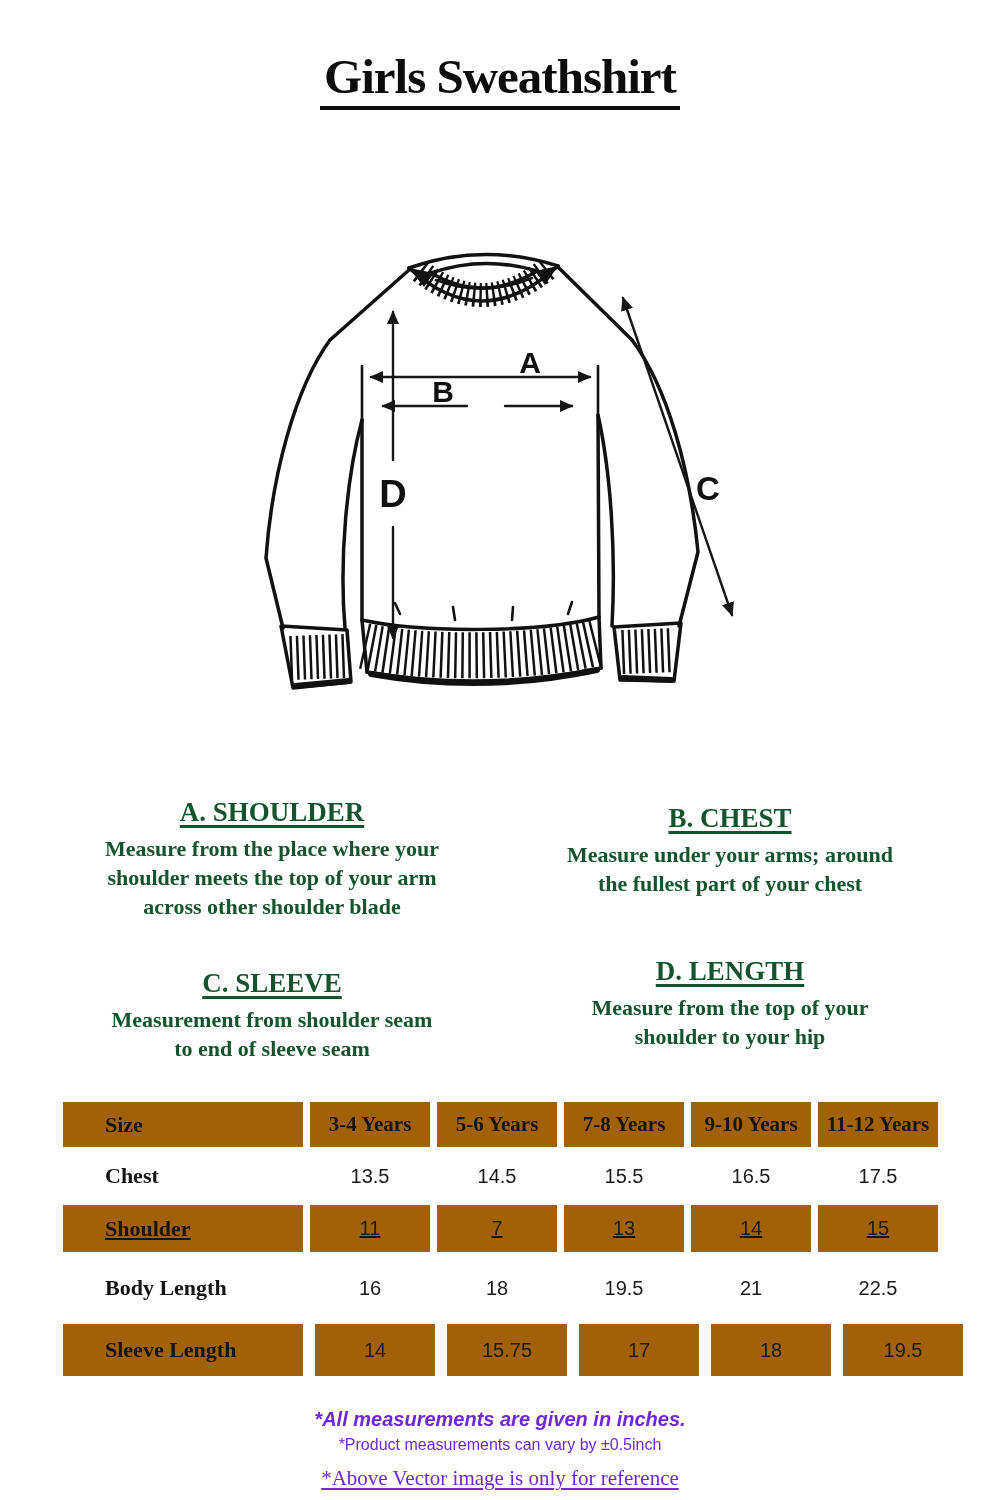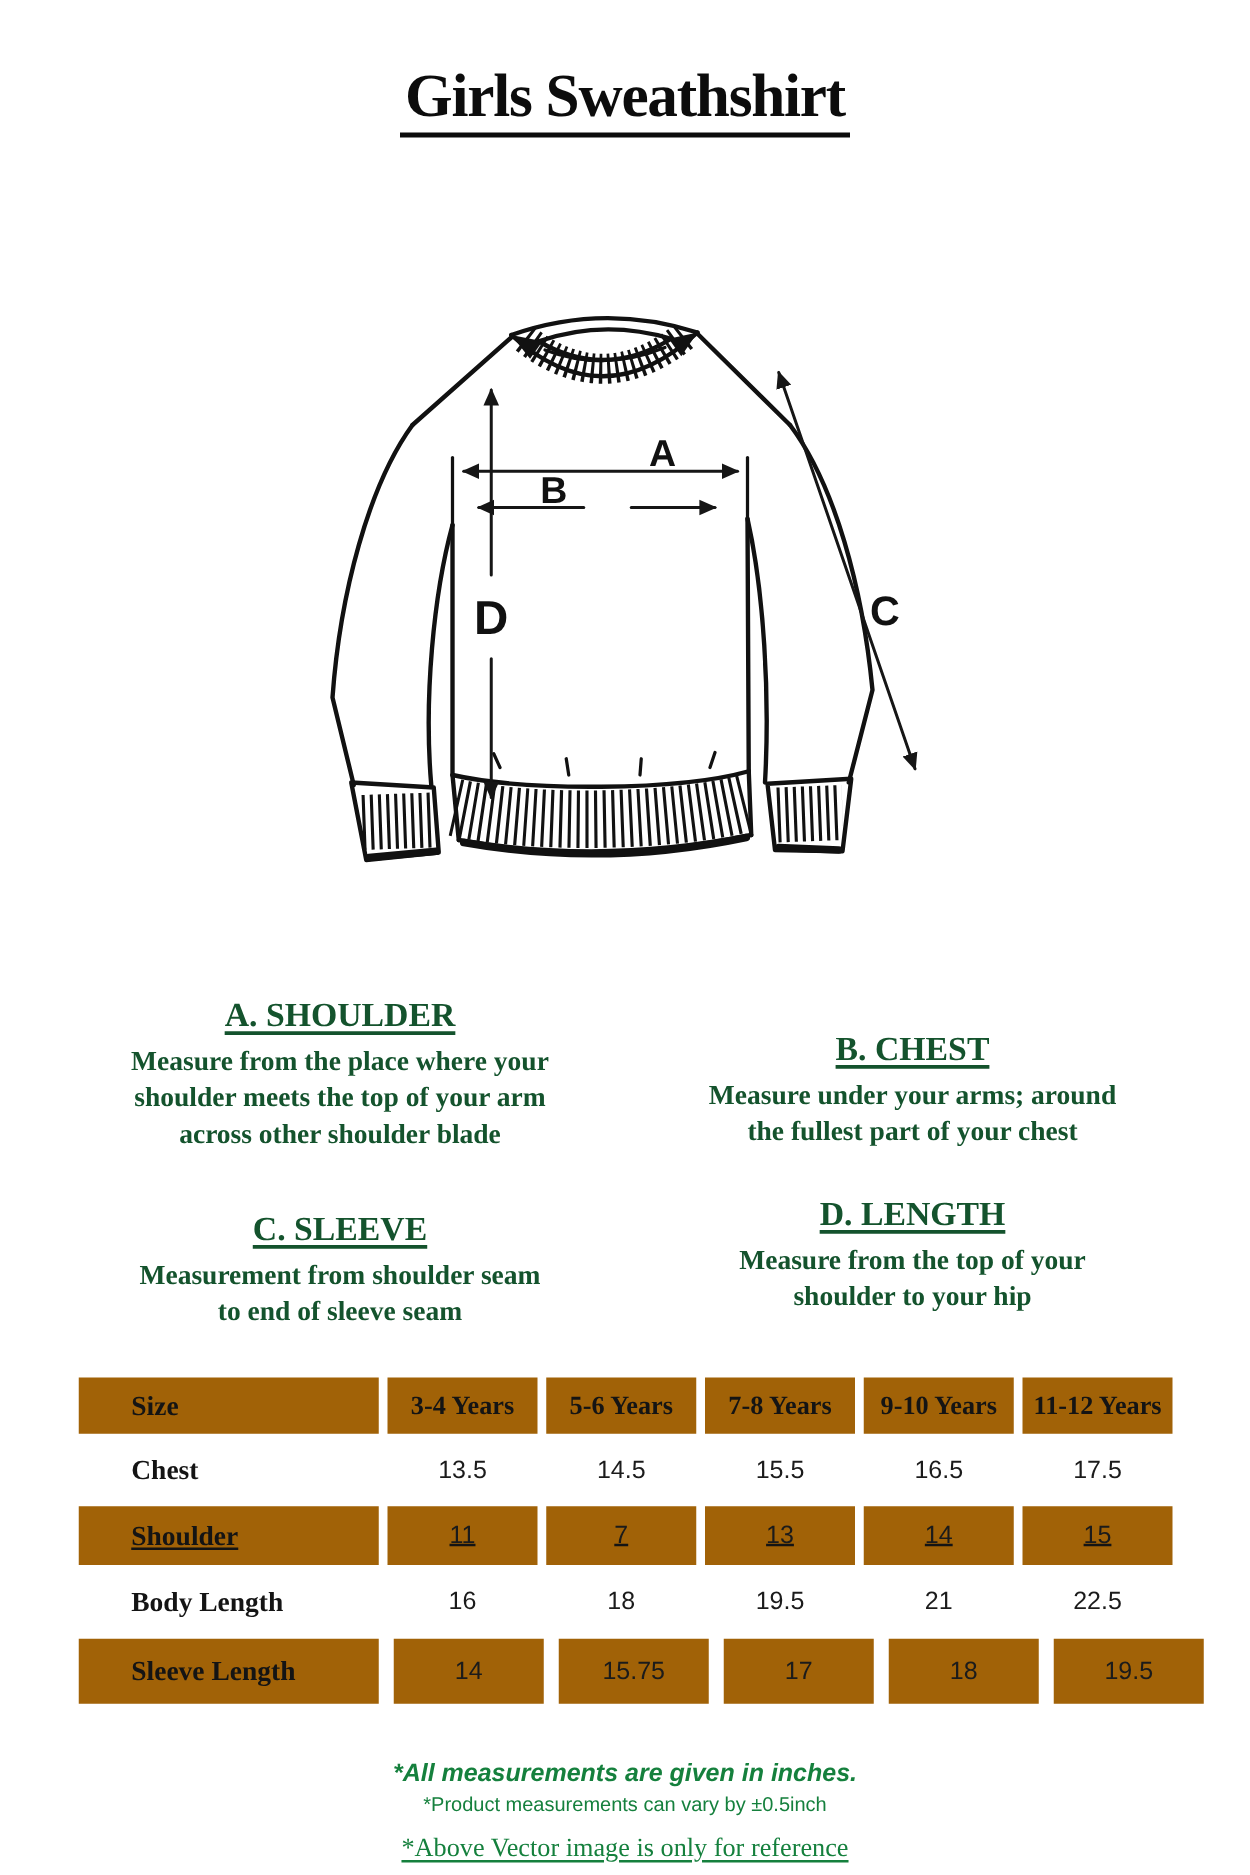--- a/index.html
+++ b/index.html
@@ -25,36 +25,36 @@
   .fig .arrow{stroke:#161616;stroke-width:2.4px;}
   .fig text{font-family:"Liberation Sans",sans-serif;font-weight:bold;fill:#111;}
 
   
   .sec{position:absolute;text-align:center;color:#14532d;}
   .sec .hd{display:inline-block;font:bold 27px "Liberation Serif",serif;
            text-decoration:underline;text-decoration-thickness:2.5px;text-underline-offset:4px;
            margin-bottom:6px;}
   .sec .ln{font:bold 22px/29px "Liberation Serif",serif;}
   .sec-a{left:42px;top:797px;width:460px;}
-  .sec-b{left:500px;top:824px;width:460px;}
+  .sec-b{left:500px;top:803px;width:460px;}
   .sec-c{left:42px;top:968px;width:460px;}
   .sec-d{left:500px;top:956px;width:460px;}
 
   
   .table{position:absolute;left:63px;top:1102px;width:875px;}
   .t-row{display:grid;grid-template-columns:240px 120px 120px 120px 120px 120px;column-gap:7px;}
-  .h-head{height:45px;}.h-a{height:58px;}.h-b{height:47px;text-decoration:underline;}.h-c{height:59px;}.h-d{height:52px;gap:12px;}
+  .h-head{height:45px;}.h-a{height:58px;}.h-b{height:47px;text-decoration:underline;}.h-c{height:72px;}.h-d{height:52px;gap:12px;}
   .cell{display:flex;align-items:center;justify-content:center;}
   .shade .cell{background:#a16207;}
   .cell.lab{justify-content:flex-start;padding-left:42px;font:bold 22px "Liberation Serif",serif;}
   .cell.colhead{font:bold 21px "Liberation Serif",serif;}
   .cell.val{font:20px "Liberation Sans",sans-serif;color:#1b1b1b;}
 
   
-  .foot{position:absolute;left:0;top:1408px;width:100%;text-align:center;color:#15803d;}
+  .foot{position:absolute;left:0;top:1408px;width:100%;text-align:center;color:#6d28d9;}
   .foot .f1{font:bold italic 20px "Liberation Sans",sans-serif;font-style:italic;}
   .foot .f2{font:16px "Liberation Sans",sans-serif;margin-top:5px;}
   .foot .f3{display:inline-block;font:21px "Liberation Serif",serif;margin-top:12px;
             text-decoration:underline;text-underline-offset:3px;}
 </style>
 </head>
 <body>
 
 <div class="page">
 

